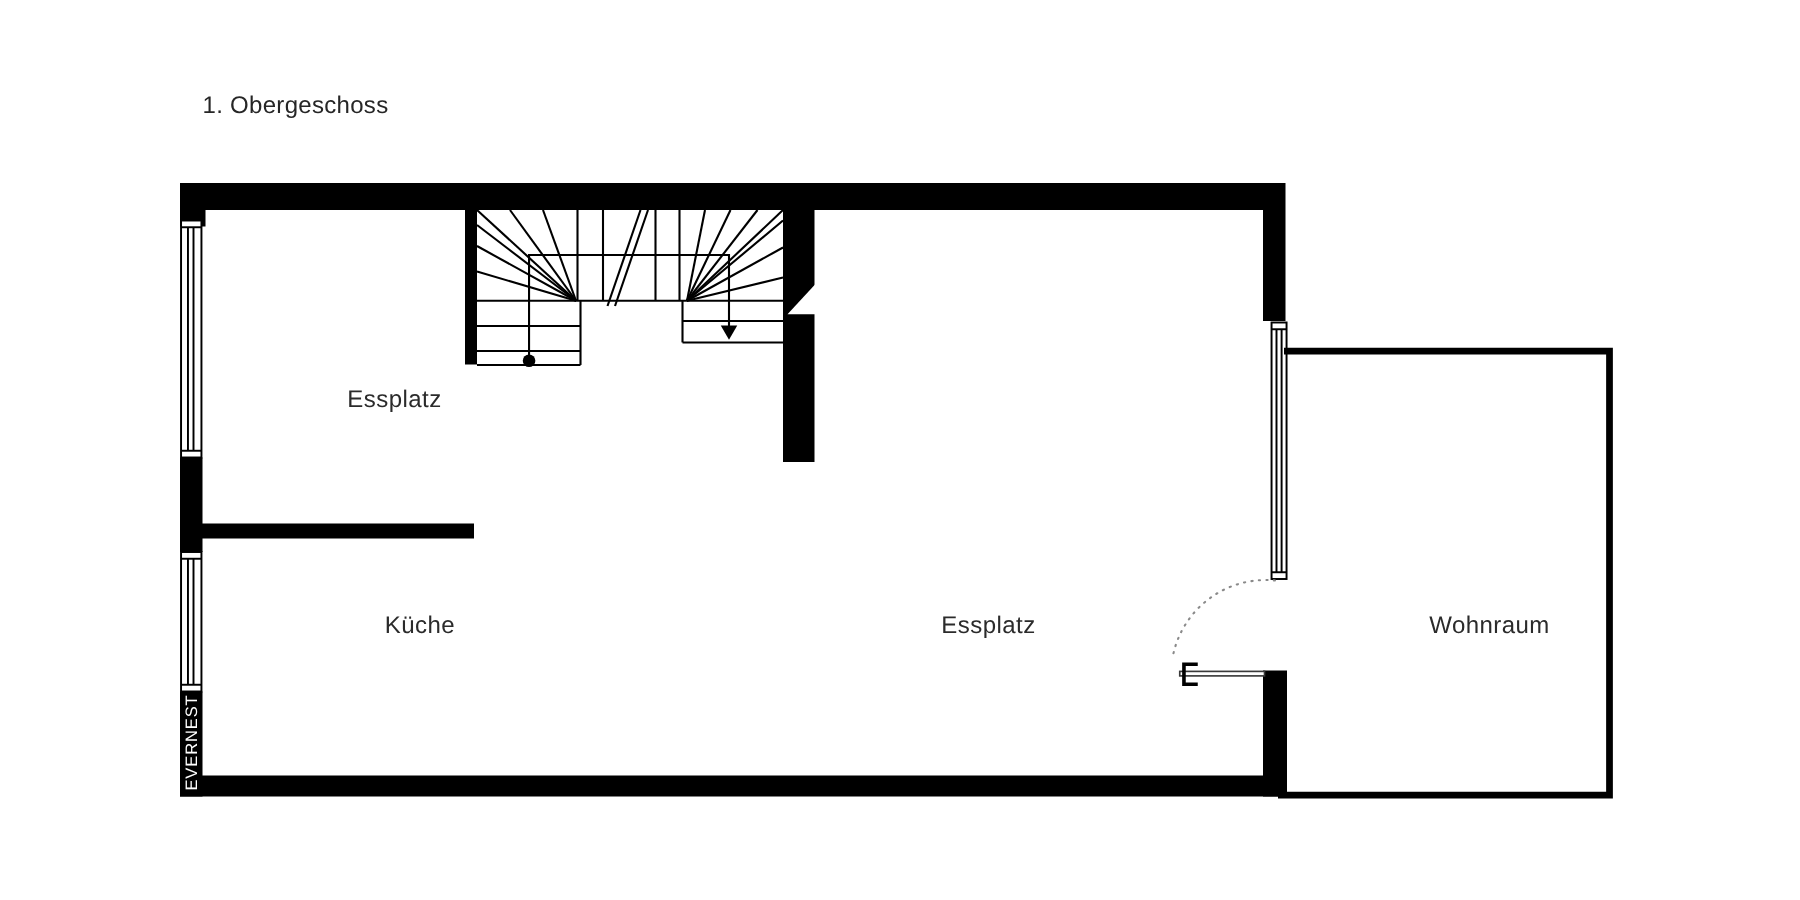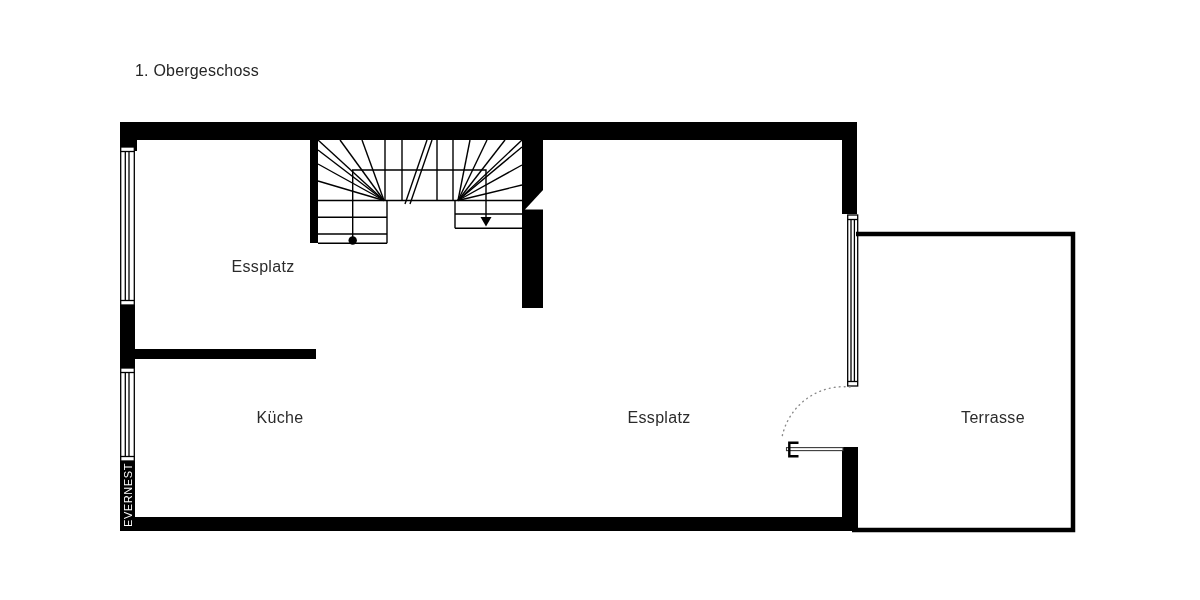--- a/index.html
+++ b/index.html
@@ -161,16 +161,16 @@
     </g>
 
     <path d="M 856 234 H 1073 V 530 H 852" fill="none" stroke-width="4.5" stroke="#000000"></path>
   </svg>
 
   <div class="floor-title">1. Obergeschoss</div>
 
   <div class="room-label essplatz">Essplatz</div>
   <div class="room-label kueche">Küche</div>
   <div class="room-label wohnraum">Essplatz</div>
-  <div class="room-label terrasse">Terrasse</div>
+  <div class="room-label terrasse">Wohnraum</div>
 
   <div class="watermark">EVERNEST</div>
 </div>
 
 </body></html>

